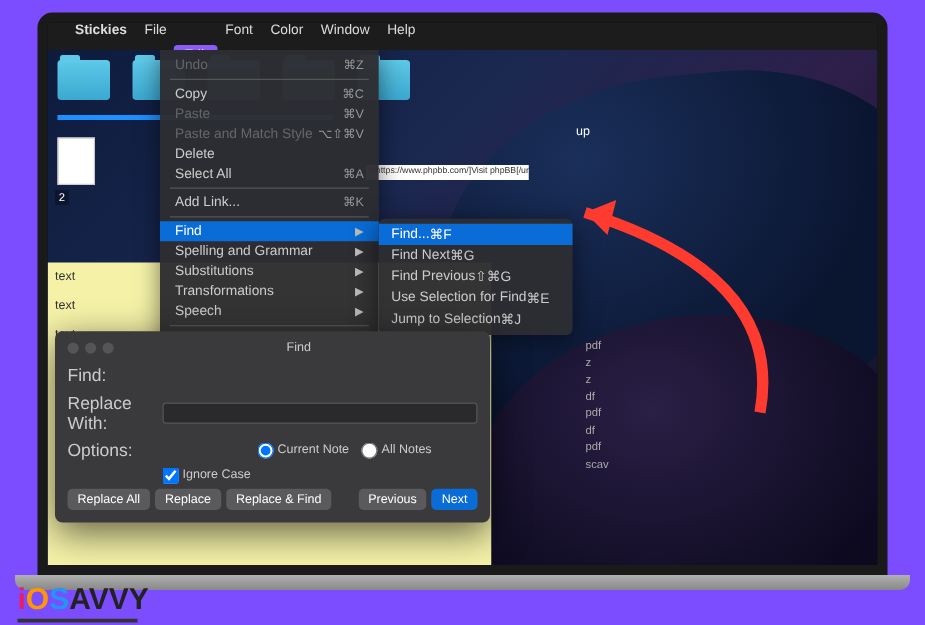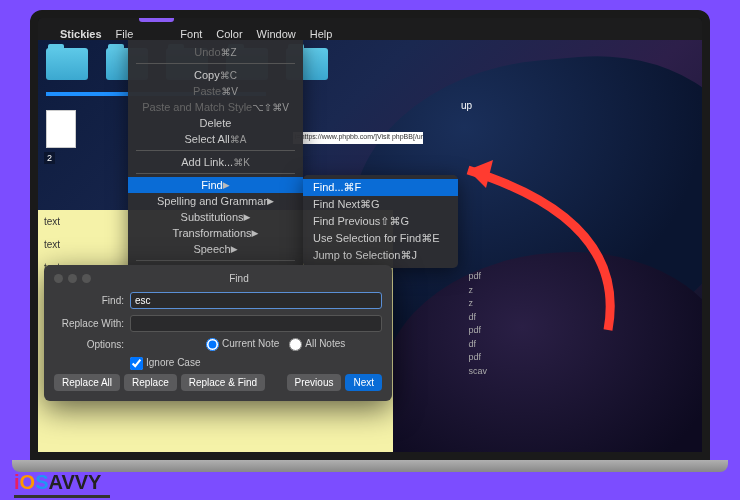--- a/index.html
+++ b/index.html
@@ -1,61 +1,61 @@
 <!DOCTYPE html>
 <html><head>
 <meta charset="utf-8">
 <style>
 *{margin:0;padding:0;box-sizing:border-box;font-family:-apple-system,BlinkMacSystemFont,sans-serif}
 body{width:740px;height:500px;background:#7c4dff;overflow:hidden;position:relative}
 .laptop{position:absolute;left:30px;top:10px;right:30px;bottom:40px;background:#0a0e1a;border:8px solid #1a1a1a;border-radius:12px 12px 0 0;overflow:hidden}
 .laptop-base{position:absolute;left:12px;right:12px;bottom:28px;height:12px;background:linear-gradient(#b0b0b0,#888);border-radius:0 0 8px 8px}
-.menubar{height:22px;background:rgba(30,30,30,.95);display:flex;align-items:flex-end;padding:0 8px;color:#ddd;font-size:11px;gap:14px}
+.menubar{height:22px;background:rgba(30,30,30,.95);display:flex;align-items:flex-start;padding:0 8px;color:#ddd;font-size:11px;gap:14px}
 .menubar .apple{font-size:12px}
 .menubar .item{cursor:default}
 .menubar .item.active{background:#8b5cf6;padding:2px 8px;margin:18px -8px;border-radius:3px}
 .desktop{position:relative;height:calc(100% - 22px);background:linear-gradient(135deg,#0d1b3d 0%,#1a2850 35%,#2d1f4a 60%,#0a0f20 100%);overflow:hidden}
 .dune{position:absolute;right:-50px;top:20px;width:400px;height:300px;background:radial-gradient(ellipse at 30% 20%,#1a2f5a 0%,#0a1530 60%);border-radius:50% 40% 60% 30%;transform:rotate(-5deg)}
 .dune2{position:absolute;right:-30px;bottom:-50px;width:350px;height:250px;background:radial-gradient(ellipse at 40% 30%,#2a1f45 0%,#0d0a20 70%);border-radius:60% 50% 40% 30%}
 .folders{position:absolute;top:8px;left:8px;display:flex;gap:18px}
 .folder{width:42px;height:32px;background:linear-gradient(#5ec9e8,#3ba8d0);border-radius:3px;position:relative}
 .folder::before{content:'';position:absolute;top:-4px;left:2px;width:16px;height:6px;background:#5ec9e8;border-radius:2px 2px 0 0}
 .doc-icon{position:absolute;top:70px;left:8px;width:30px;height:38px;background:#fff;border:1px solid #ccc;font-size:6px;padding:2px}
 .doc-label{position:absolute;top:112px;left:6px;color:#fff;font-size:9px;background:rgba(0,0,0,.3);padding:1px 3px}
 .hilite{position:absolute;top:52px;left:8px;width:220px;height:4px;background:#1e90ff}
 .dropdown{position:absolute;top:0;left:90px;width:175px;background:rgba(45,45,50,.97);border-radius:0 0 5px 5px;padding:4px 0;font-size:11px;color:#ccc;box-shadow:0 4px 20px rgba(0,0,0,.5)}
-.dropdown .mi{display:flex;justify-content:center;padding:2px 12px;align-items:center}
+.dropdown .mi{display:flex;justify-content:space-between;padding:2px 12px;align-items:center}
 .dropdown .mi.dim{color:#666}
 .dropdown .mi.hl{background:#0a6cd6;color:#fff}
 .dropdown .sc{font-size:10px;color:#999}
 .dropdown hr{border:none;border-top:1px solid #555;margin:3px 8px}
 .submenu{position:absolute;top:135px;left:265px;width:155px;background:rgba(45,45,50,.97);border-radius:5px;padding:4px 0;font-size:11px;color:#ccc;box-shadow:0 4px 20px rgba(0,0,0,.5)}
 .submenu .mi{display:flex;justify-content:flex-start;padding:2px 10px}
 .submenu .mi.hl{background:#0a6cd6;color:#fff}
 .sticky{position:absolute;top:170px;left:0;width:355px;height:260px;background:#f5f2a8;font-size:10px;padding:6px;color:#333}
 .sticky .line{margin-bottom:12px}
 .find-win{position:absolute;top:225px;left:6px;width:348px;background:#3a3a3c;border-radius:6px;padding:8px 10px 10px;color:#ccc;font-size:10px;box-shadow:0 8px 30px rgba(0,0,0,.6)}
 .find-win .tb{display:flex;align-items:center;gap:5px;margin-bottom:8px}
 .find-win .dot{width:9px;height:9px;border-radius:50%;background:#555}
 .find-win .ttl{flex:1;text-align:center;font-size:10px}
 .find-win .row{display:flex;align-items:center;margin-bottom:6px;gap:6px}
-.find-win .lbl{width:70px;text-align:right;font-size:10px}
+.find-win .lbl{width:70px;text-align:left;font-size:14px}
 .find-win input[type=text]{flex:1;background:#2a2a2c;border:1px solid #5a8fd6;border-radius:3px;padding:2px 4px;color:#fff;font-size:10px}
 .find-win .replace-in{border-color:#555!important}
 .find-win .opts{margin-left:76px;display:flex;gap:10px;font-size:10px;align-items:center;flex-wrap:wrap}
 .find-win .chk{display:flex;align-items:flex-start;gap:3px}
 .find-win .btns{display:flex;justify-content:space-between;margin-top:2px}
 .find-win .bgrp{display:flex;gap:4px}
 .find-win button{background:#5a5a5c;border:none;color:#fff;padding:3px 8px;border-radius:4px;font-size:10px;cursor:pointer}
 .find-win button.primary{background:#0a6cd6}
 .arrow{position:absolute;top:100px;left:390px;pointer-events:none}
 .side-list{position:absolute;right:215px;top:230px;font-size:9px;color:#aaa;line-height:1.5}
 .upload{position:absolute;top:60px;right:230px;color:#fff;font-size:10px}
 .url-bar{position:absolute;top:92px;left:255px;width:130px;height:12px;background:#fff;font-size:7px;padding:1px 2px;color:#333;overflow:hidden;white-space:nowrap}
-.logo{position:absolute;left:14px;bottom:6px;font-size:20px;font-weight:800;font-family:Arial}
+.logo{position:absolute;left:14px;bottom:6px;font-size:24px;font-weight:800;font-family:Arial}
 .logo .i{color:#e91e63}.logo .o{color:#ff9800}.logo .s{color:#2196f3}
 .logo-line{position:absolute;left:14px;bottom:2px;width:96px;height:3px;background:#333}
 .arr-sub{color:#bbb;font-size:9px}
 </style>
 </head>
 <body>
 
 <div class="laptop">
   <div class="menubar">
     <span class="apple"></span>
@@ -175,21 +175,20 @@
 
     <div class="find-win">
       <div class="tb">
         <span class="dot"></span>
         <span class="dot"></span>
         <span class="dot"></span>
         <span class="ttl">Find</span>
       </div>
       <div class="row">
         <span class="lbl">Find:</span>
-        <input type="text" value="esc" style="">
       </div>
       <div class="row">
         <span class="lbl">Replace With:</span>
         <input type="text" class="replace-in" value="" style="">
       </div>
       <div class="row">
         <span class="lbl">Options:</span>
         <div class="opts">
           <label class="chk">
               <input type="radio" checked="" style=""> 

